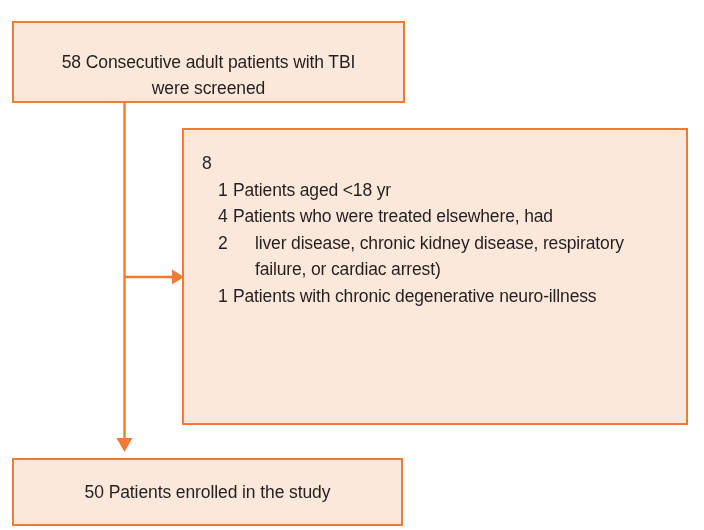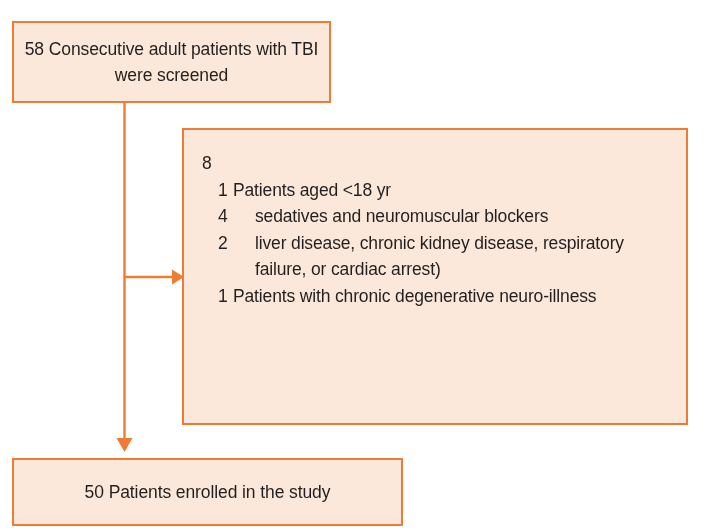--- a/index.html
+++ b/index.html
@@ -45,22 +45,23 @@
   .node.centered {
     display: flex;
     align-items: center;
     justify-content: center;
     text-align: center;
   }
 
   #node-screened {
     left: 12px;
     top: 21px;
-    width: 319px;
+    width: 393px;
     height: 82px;
+    align-items: flex-end;
   }
 
   #node-enrolled {
     left: 12px;
     top: 458px;
     width: 391px;
     height: 68px;
   }
 
   #node-excluded {
@@ -149,21 +150,21 @@
       <div class="excl-item">
         <span class="num">1</span>
         <span class="body">
           <span>Patients aged &lt;18 yr</span>
         </span>
       </div>
 
       <div class="excl-item">
         <span class="num">4</span>
         <span class="body">
-          <span class="cont">sedatives and neuromuscular blockers</span>
+          <span>Patients who were treated elsewhere, had</span>
         </span>
       </div>
 
       <div class="excl-item">
         <span class="num">2</span>
         <span class="body">
           <span class="cont">liver disease, chronic kidney disease, respiratory</span>
           <span class="cont">failure, or cardiac arrest)</span>
         </span>
       </div>

